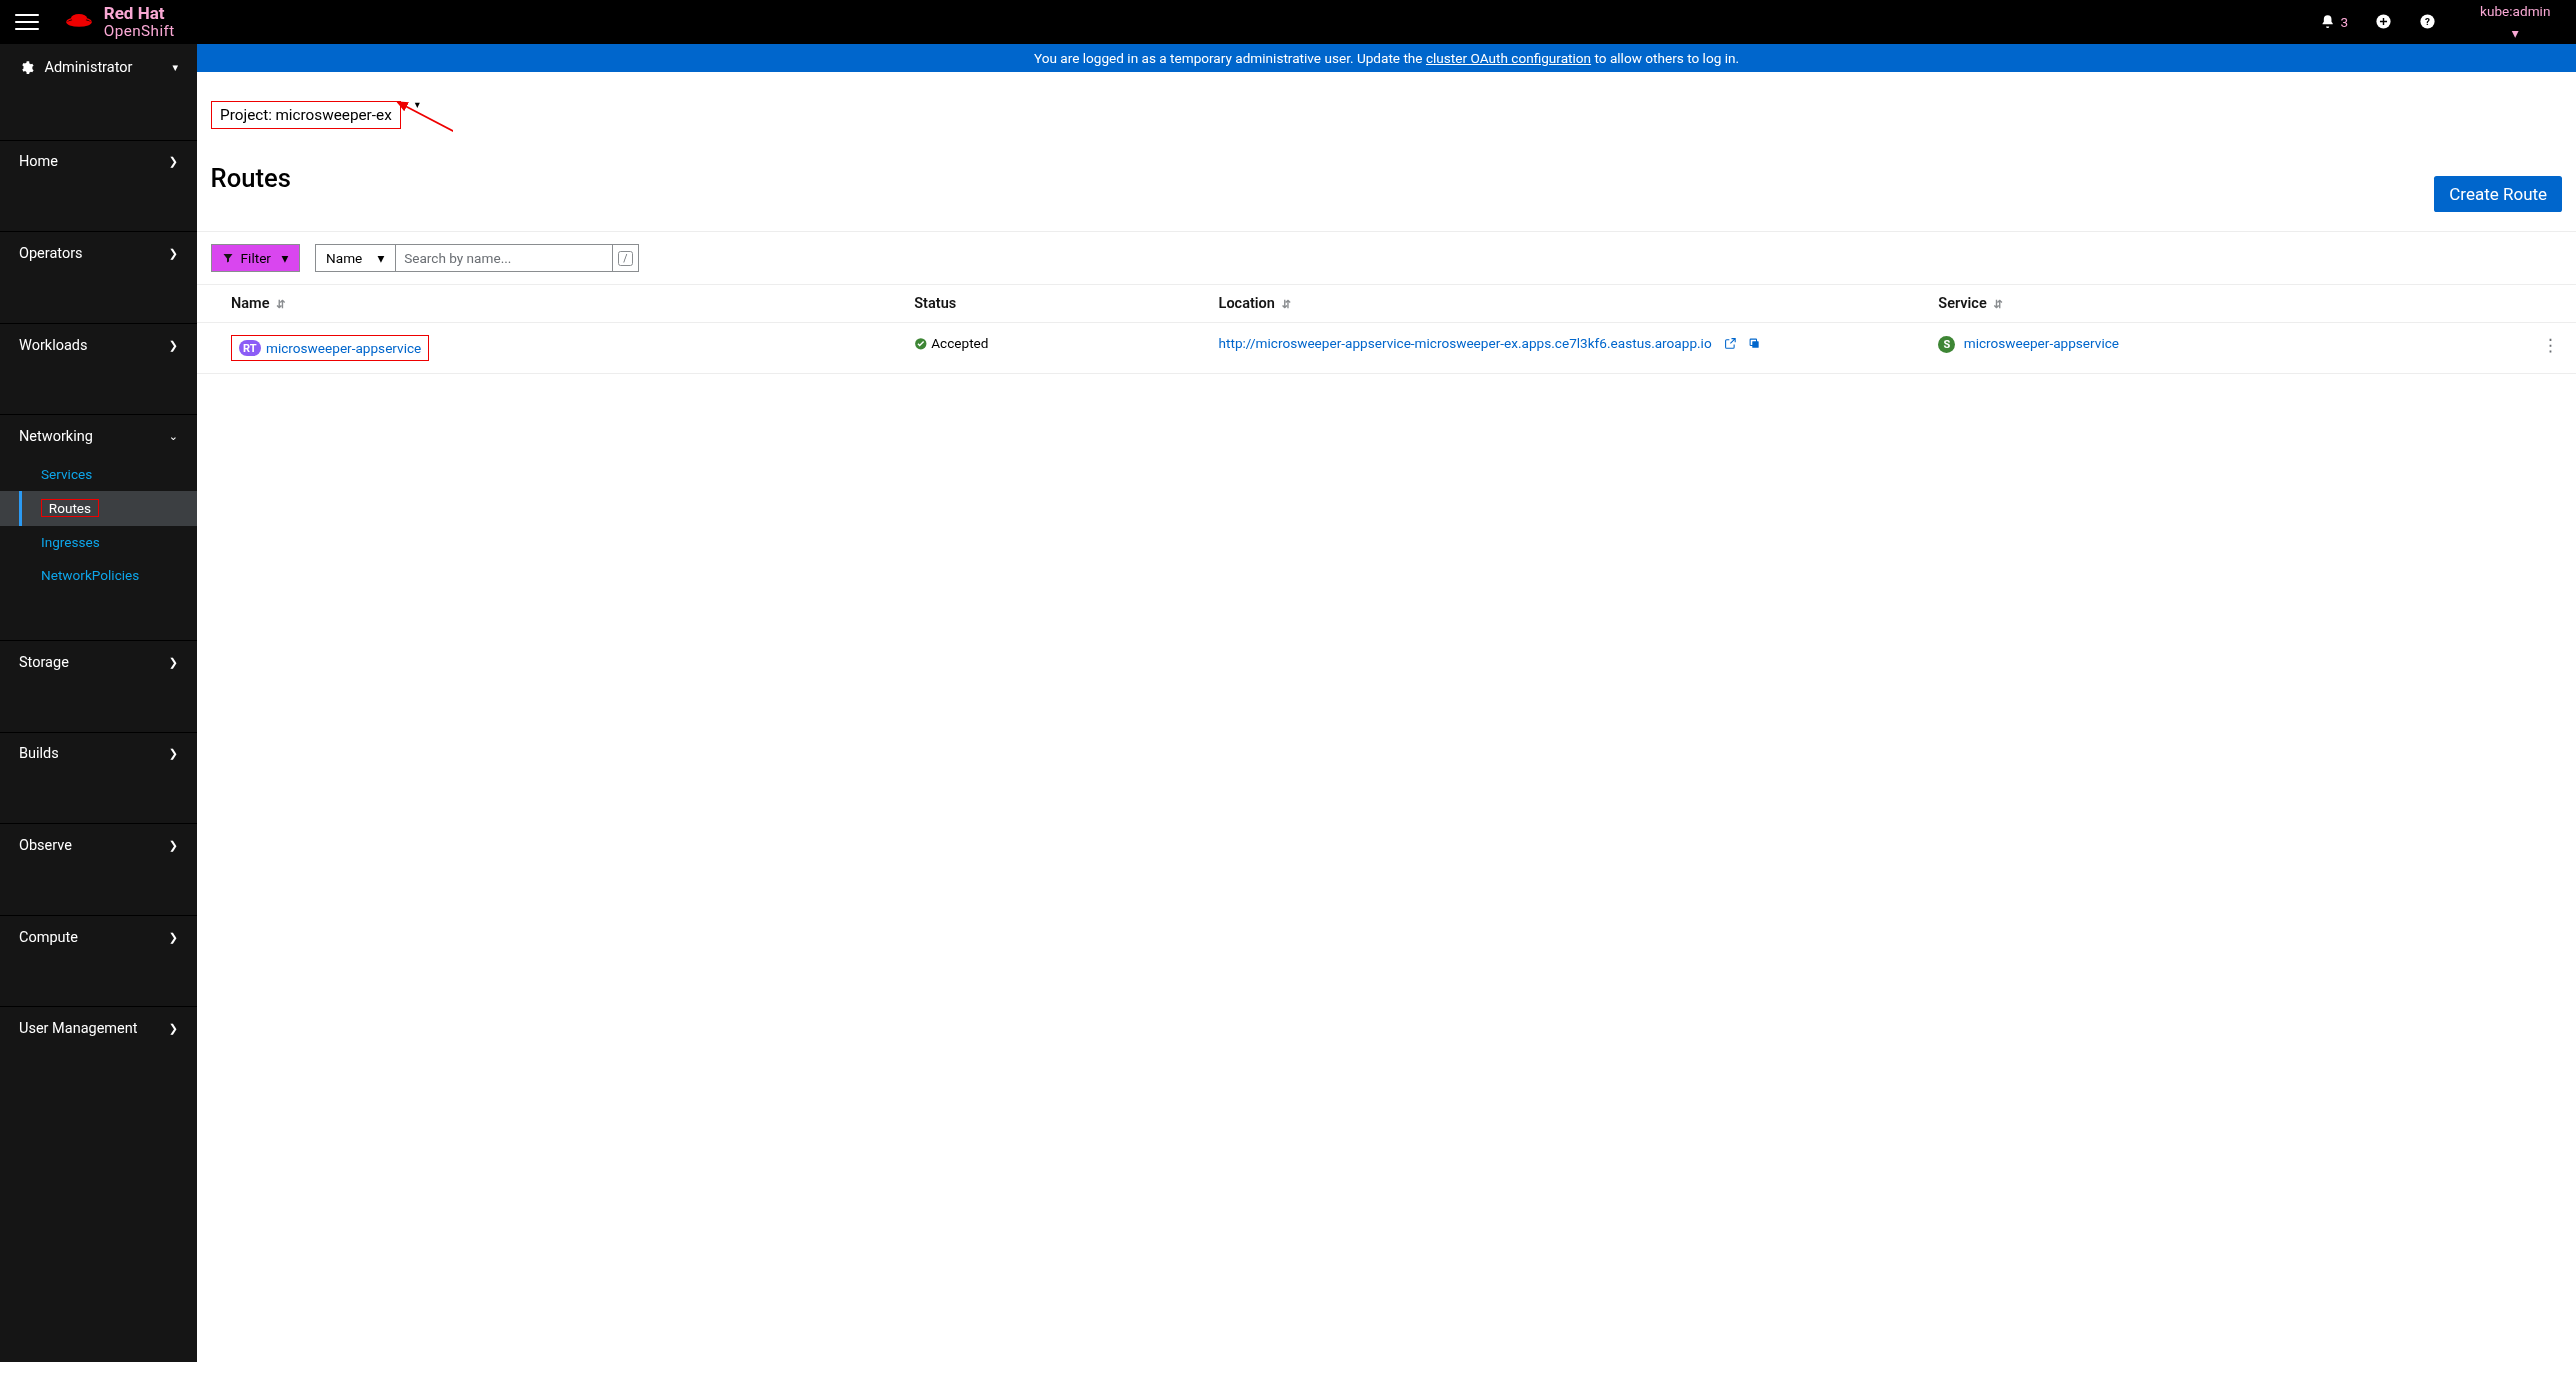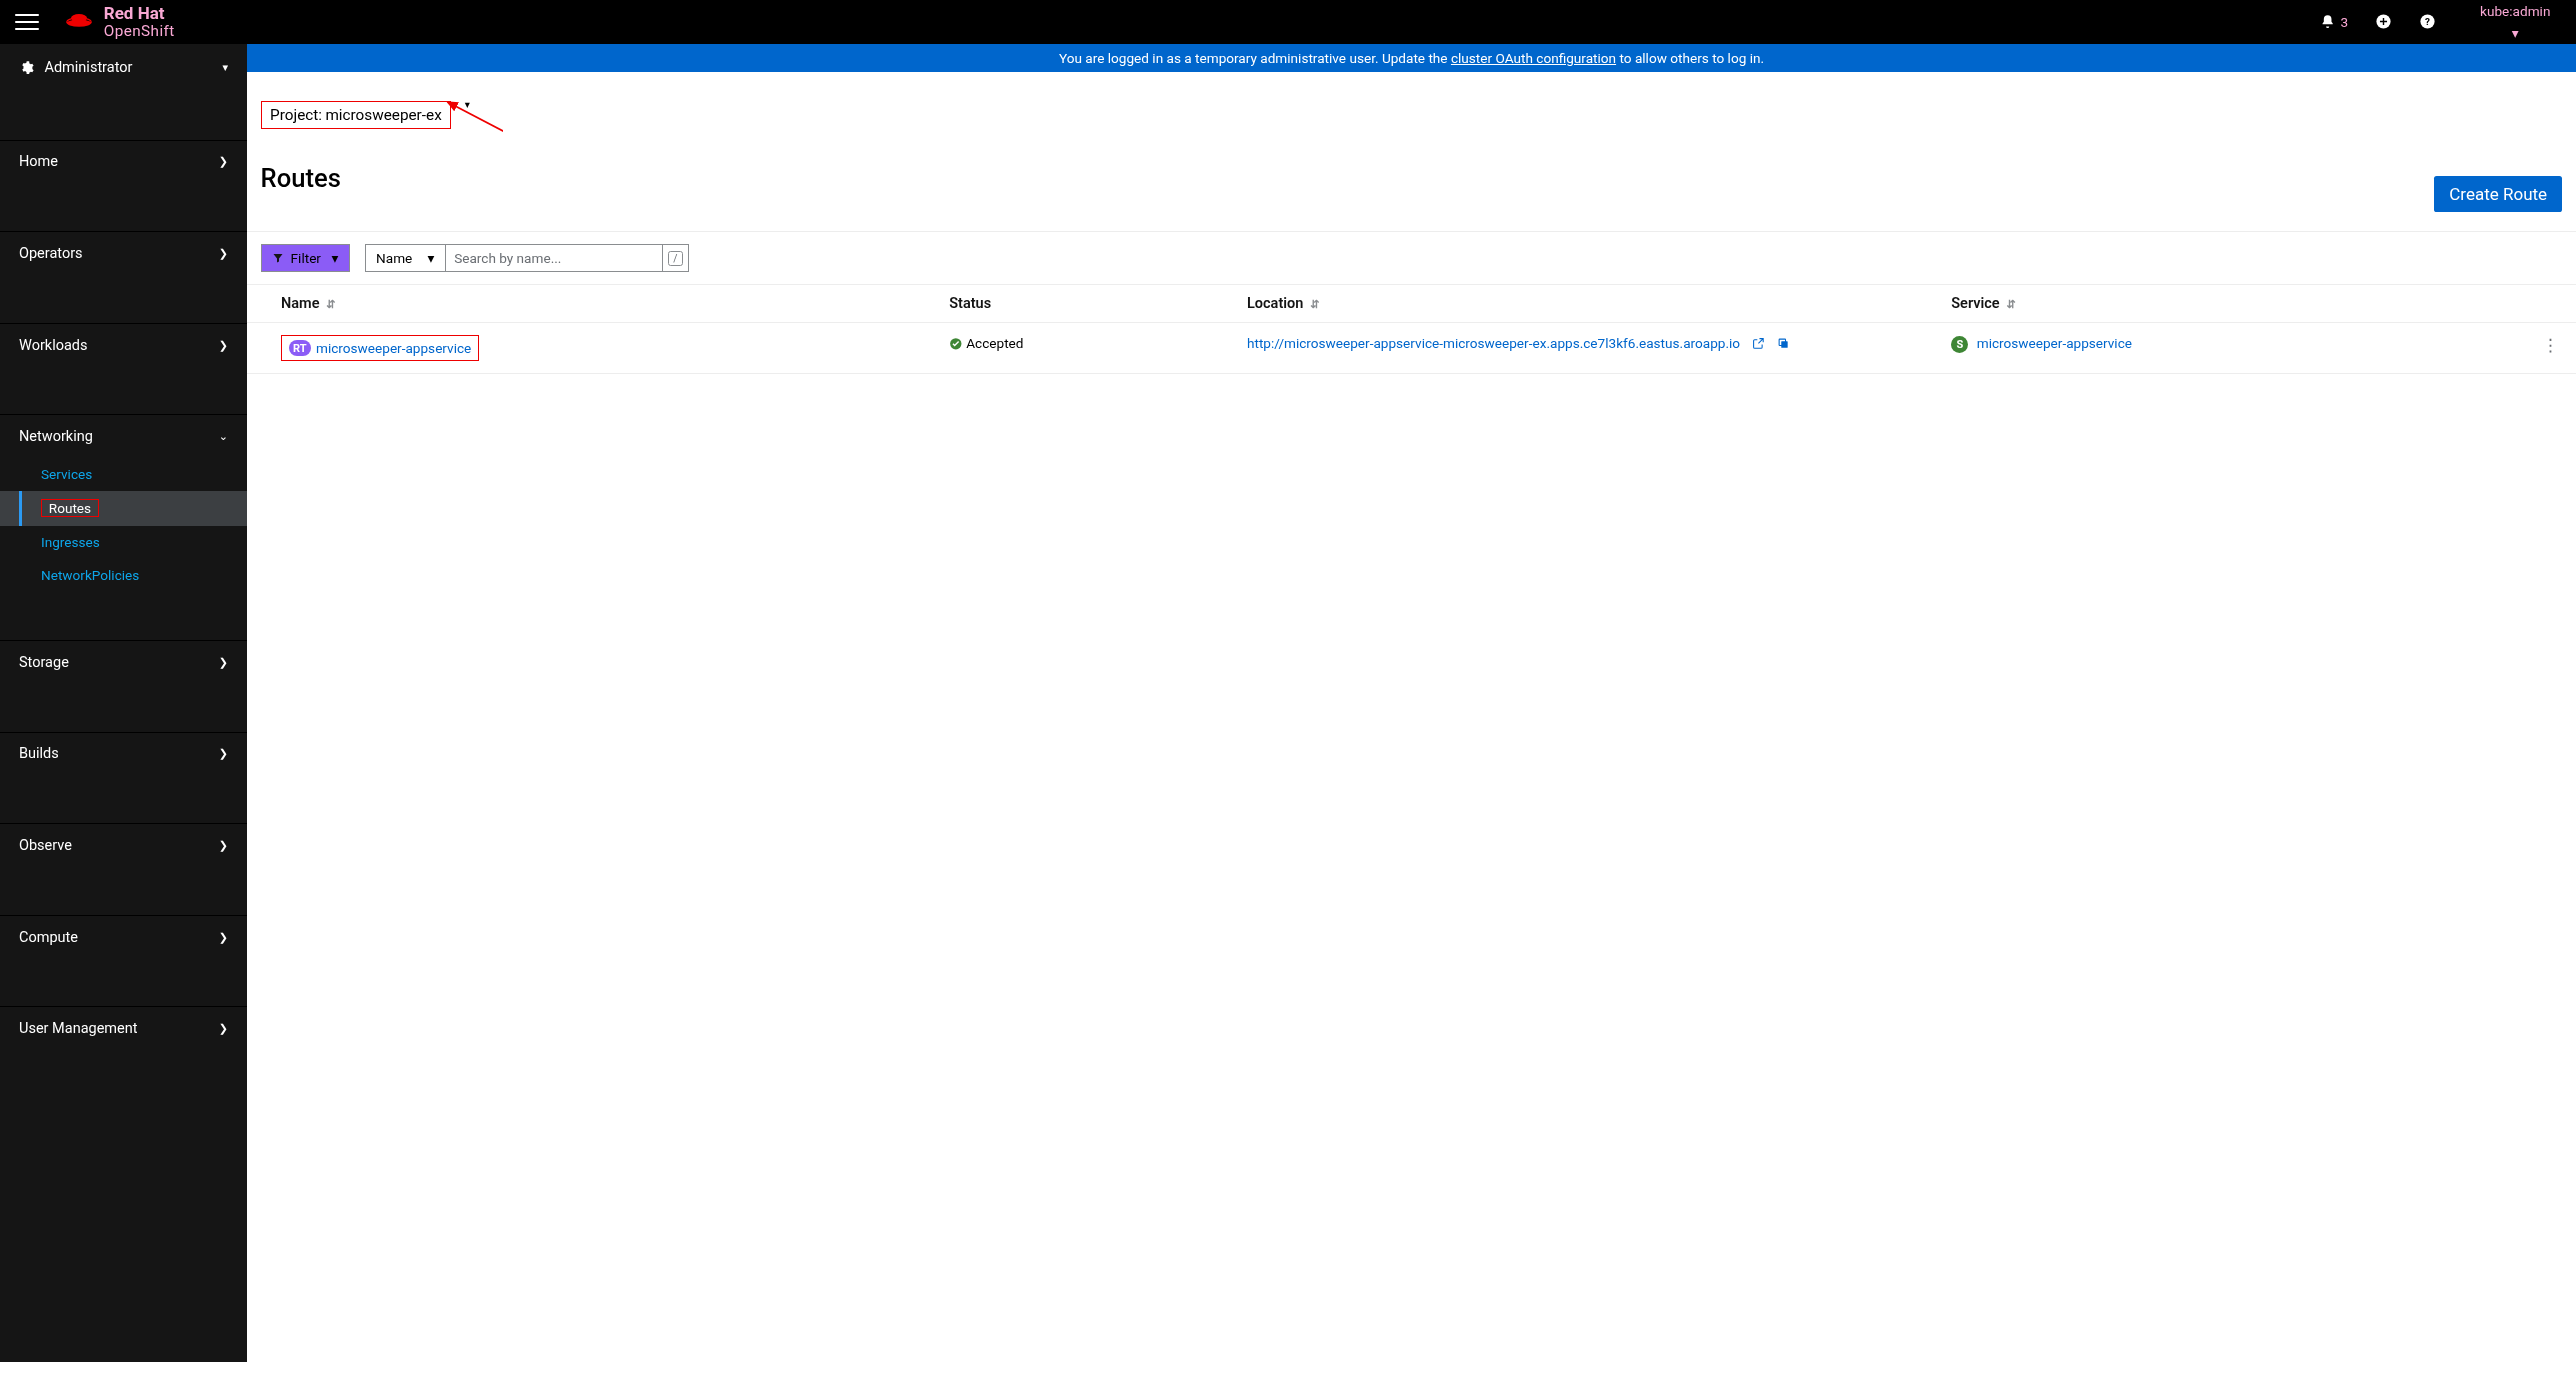--- a/index.html
+++ b/index.html
@@ -22,21 +22,21 @@
     .brand-text .l1 { font-weight: 700; font-size: 17px; }
     .brand-text .l2 { font-weight: 400; font-size: 15.3px; letter-spacing:0.4px;}
     .masthead-spacer { flex: 1; }
     .masthead-right { display:flex; align-items:center; gap: 27px; font-size: 13.6px;}
     .bell-wrap { display:flex; align-items:center; gap:5.1px;}
     .icon-btn { width:17px; height:17px; display:inline-flex; align-items:center; justify-content:center;}
     .user-menu { display:flex; align-items:center; gap:6.8px; cursor:pointer; margin-left: 17px; flex-direction: column;}
 
     
     .shell { display:flex; height: calc(100vh - 63px);}
-    .sidebar { width: 247px; background:#151515; color:#fff; overflow-y:auto;}
+    .sidebar { width: 197px; background:#151515; color:#fff; overflow-y:auto;}
     .main { flex:1; display:flex; flex-direction:column; background:#fff; position:relative;}
 
     
     .perspective { display:flex; align-items:center; justify-content:space-between; padding: 15.3px 19px; cursor:pointer; font-size:14.5px;}
     .perspective .left { display:flex; align-items:center; gap:10.2px; font-weight:400;}
     .nav-item { display:flex; align-items:center; justify-content:space-between; padding: 12.8px 19px; cursor:pointer; font-size:14.5px; border-top:0.9px solid #000;margin-top:48px;}
     .nav-sub { padding: 8.5px 19px 8.5px 41px; font-size:13.6px; cursor:pointer; color:#0ea5e9;}
     .nav-sub.active { background:#3c3f42; color:#fff; position:relative;}
     .nav-sub.active::before { content:""; position:absolute; left:19px; top:0; bottom:0; width:2.6px; background:#2b9af3;}
     .chev { font-size:11px;}
@@ -50,21 +50,21 @@
     .project-select { border: 1.7px solid #ee0000; padding: 4.3px 8.5px; font-size:15.3px; display:flex; align-items:center; gap:3.4px; cursor:pointer;margin-top:20px;}
     .proj-caret { font-size:10.2px; margin-left:5.1px;}
 
     
     .page-header { display:flex; align-items:center; justify-content:space-between; padding: 12px 13.6px 19px 13.6px; border-bottom:0.9px solid #ededed;}
     .page-title { font-size: 25.6px; font-weight:500;}
     .btn-primary { background:#0066cc; color:#fff; border:none; padding: 7.7px 15.3px; font-size:17px; border-radius:2.6px; cursor:pointer;margin-top:32px;}
 
     
     .toolbar { display:flex; align-items:center; gap:15.3px; padding: 12px 13.6px;}
-    .filter-btn { border:0.9px solid #8a8d90; padding:5.1px 10.2px; display:flex; align-items:center; gap:8.5px; font-size:13.6px; cursor:pointer; background:#8b5cf6; width:89px; justify-content:space-between;}
+    .filter-btn { border:0.9px solid #8a8d90; padding:5.1px 10.2px; display:flex; align-items:center; gap:8.5px; font-size:13.6px; cursor:pointer; background:#d946ef; width:89px; justify-content:space-between;}
     .name-select { border:0.9px solid #8a8d90; border-right:none; padding:5.1px 10.2px; display:flex; align-items:center; gap:15.3px; font-size:13.6px; cursor:pointer; background:#fff;}
     .search-input { border:0.9px solid #8a8d90; border-right:none; padding:5.1px 8.5px; font-size:13.6px; width:217px; outline:none;}
     .search-input::placeholder{color:#6a6e73;}
     .slash-key { border:0.9px solid #8a8d90; border-radius:2.6px; width:15.3px; height:15.3px; display:inline-flex; align-items:center; justify-content:center; font-size:10.2px; color:#6a6e73;}
     .slash-wrap{ border:0.9px solid #8a8d90; padding:4.3px 5.1px; background:#fff;}
     .search-group{display:flex;align-items:stretch;}
 
     
     table { width:100%; border-collapse:collapse;}
     th { text-align:left; font-weight:600; font-size:14.5px; padding: 10.2px 17px; border-top:0.9px solid #ededed; border-bottom:0.9px solid #ededed; color:#151515;}

